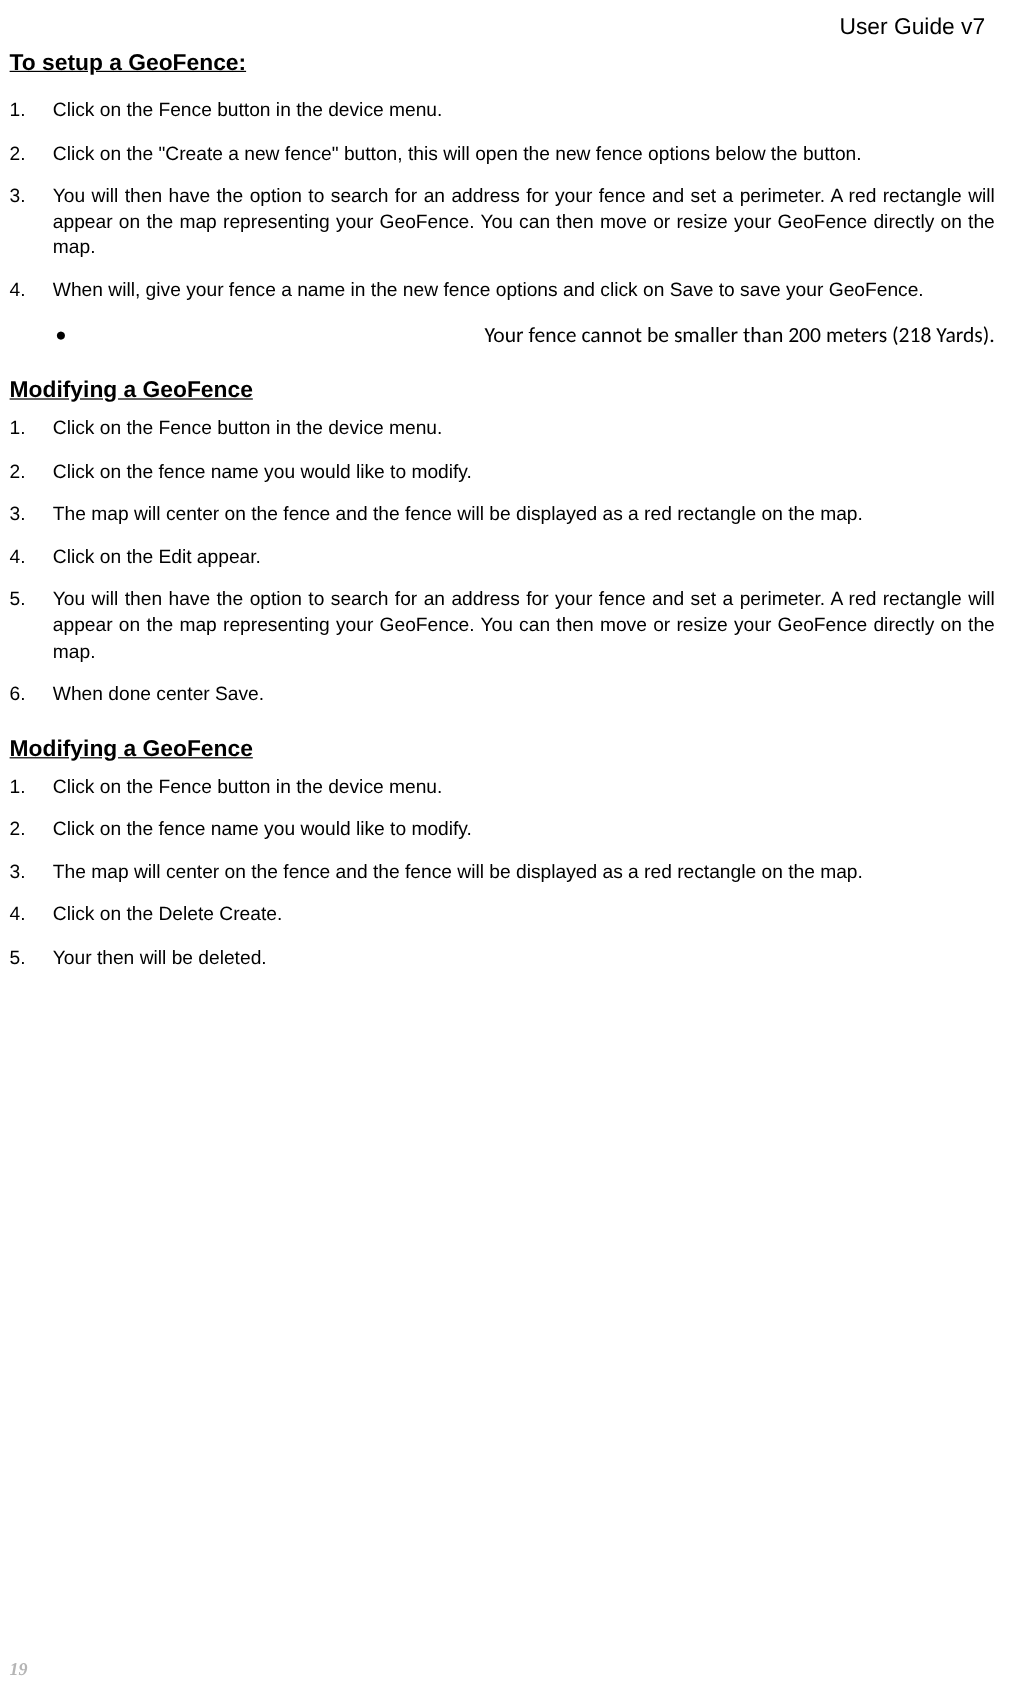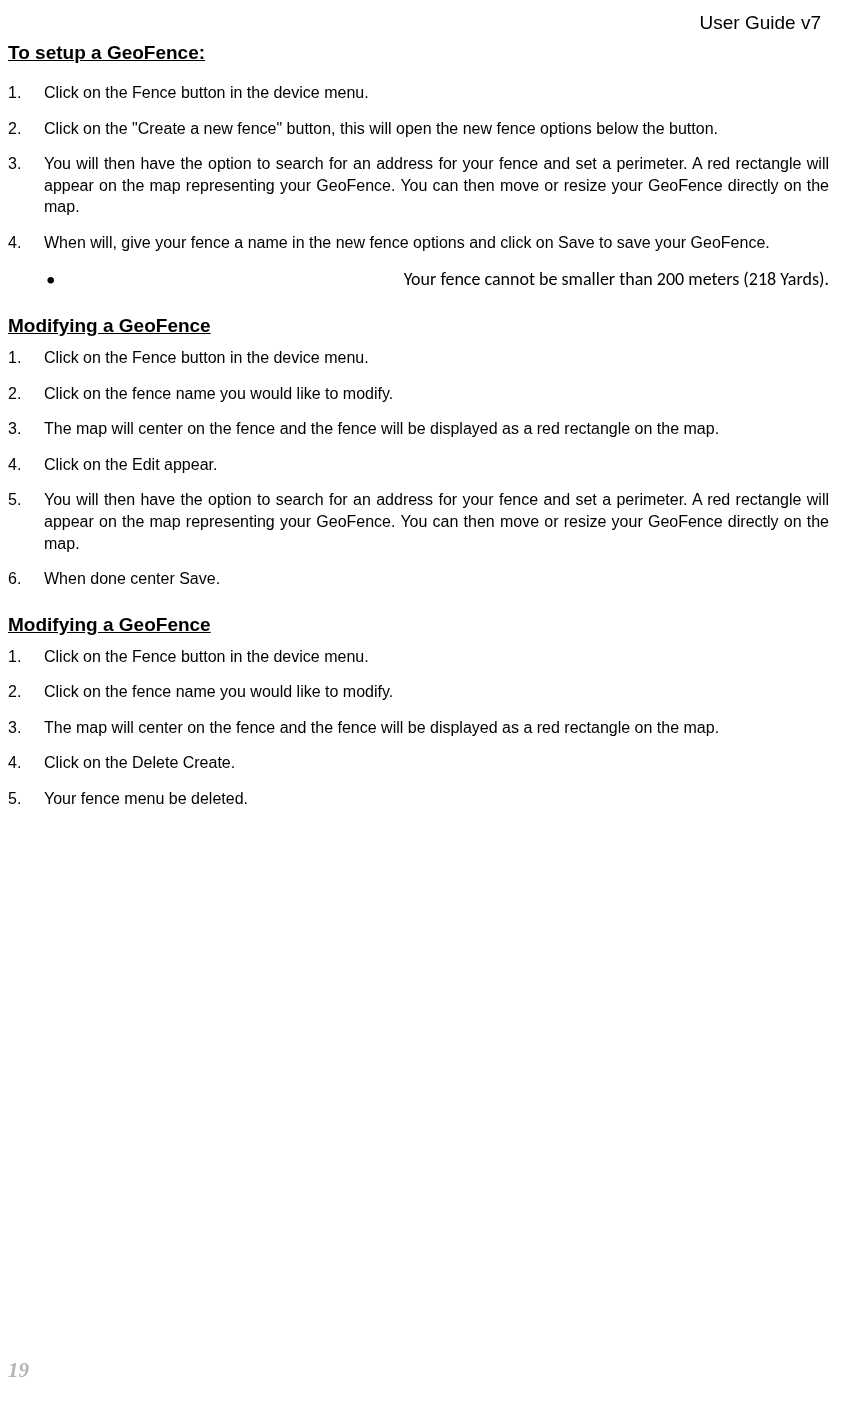--- a/index.html
+++ b/index.html
@@ -62,25 +62,25 @@
     ul.bullet > li::before {
       content: "•";
       position: absolute;
       left: 38px;
       top: 0;
       font-size: 19px;
     }
     .page-number {
       position: absolute;
       left: 8px;
-      bottom: 40px;
+      bottom: 22px;
       font-style: italic;
       font-weight: bold;
       color: #b5b5b5;
-      font-size: 21px;
+      font-size: 15px;
       font-family: "Times New Roman", Georgia, serif;
     }
   </style>
 </head>
 <body>
 
 <div class="header">
   <span>User Guide v7</span>
 </div>
 
@@ -104,16 +104,16 @@
   <li class="justify">You will then have the option to search for an address for your fence and set a perimeter.  A red rectangle will appear on the map representing your GeoFence.  You can then move or resize your GeoFence directly on the map.</li>
   <li>When done center Save.</li>
 </ol>
 
 <div class="section-heading tight">Modifying a GeoFence</div>
 <ol class="main-list">
   <li>Click on the Fence button in the device menu.</li>
   <li>Click on the fence name you would like to modify.</li>
   <li class="justify">The map will center on the fence and the fence will be displayed as a red rectangle on the map.</li>
   <li>Click on the Delete Create.</li>
-  <li>Your fence menu be deleted.</li>
+  <li>Your then will be deleted.</li>
 </ol>
 
 <div class="page-number">19</div>
 
 </body></html>

